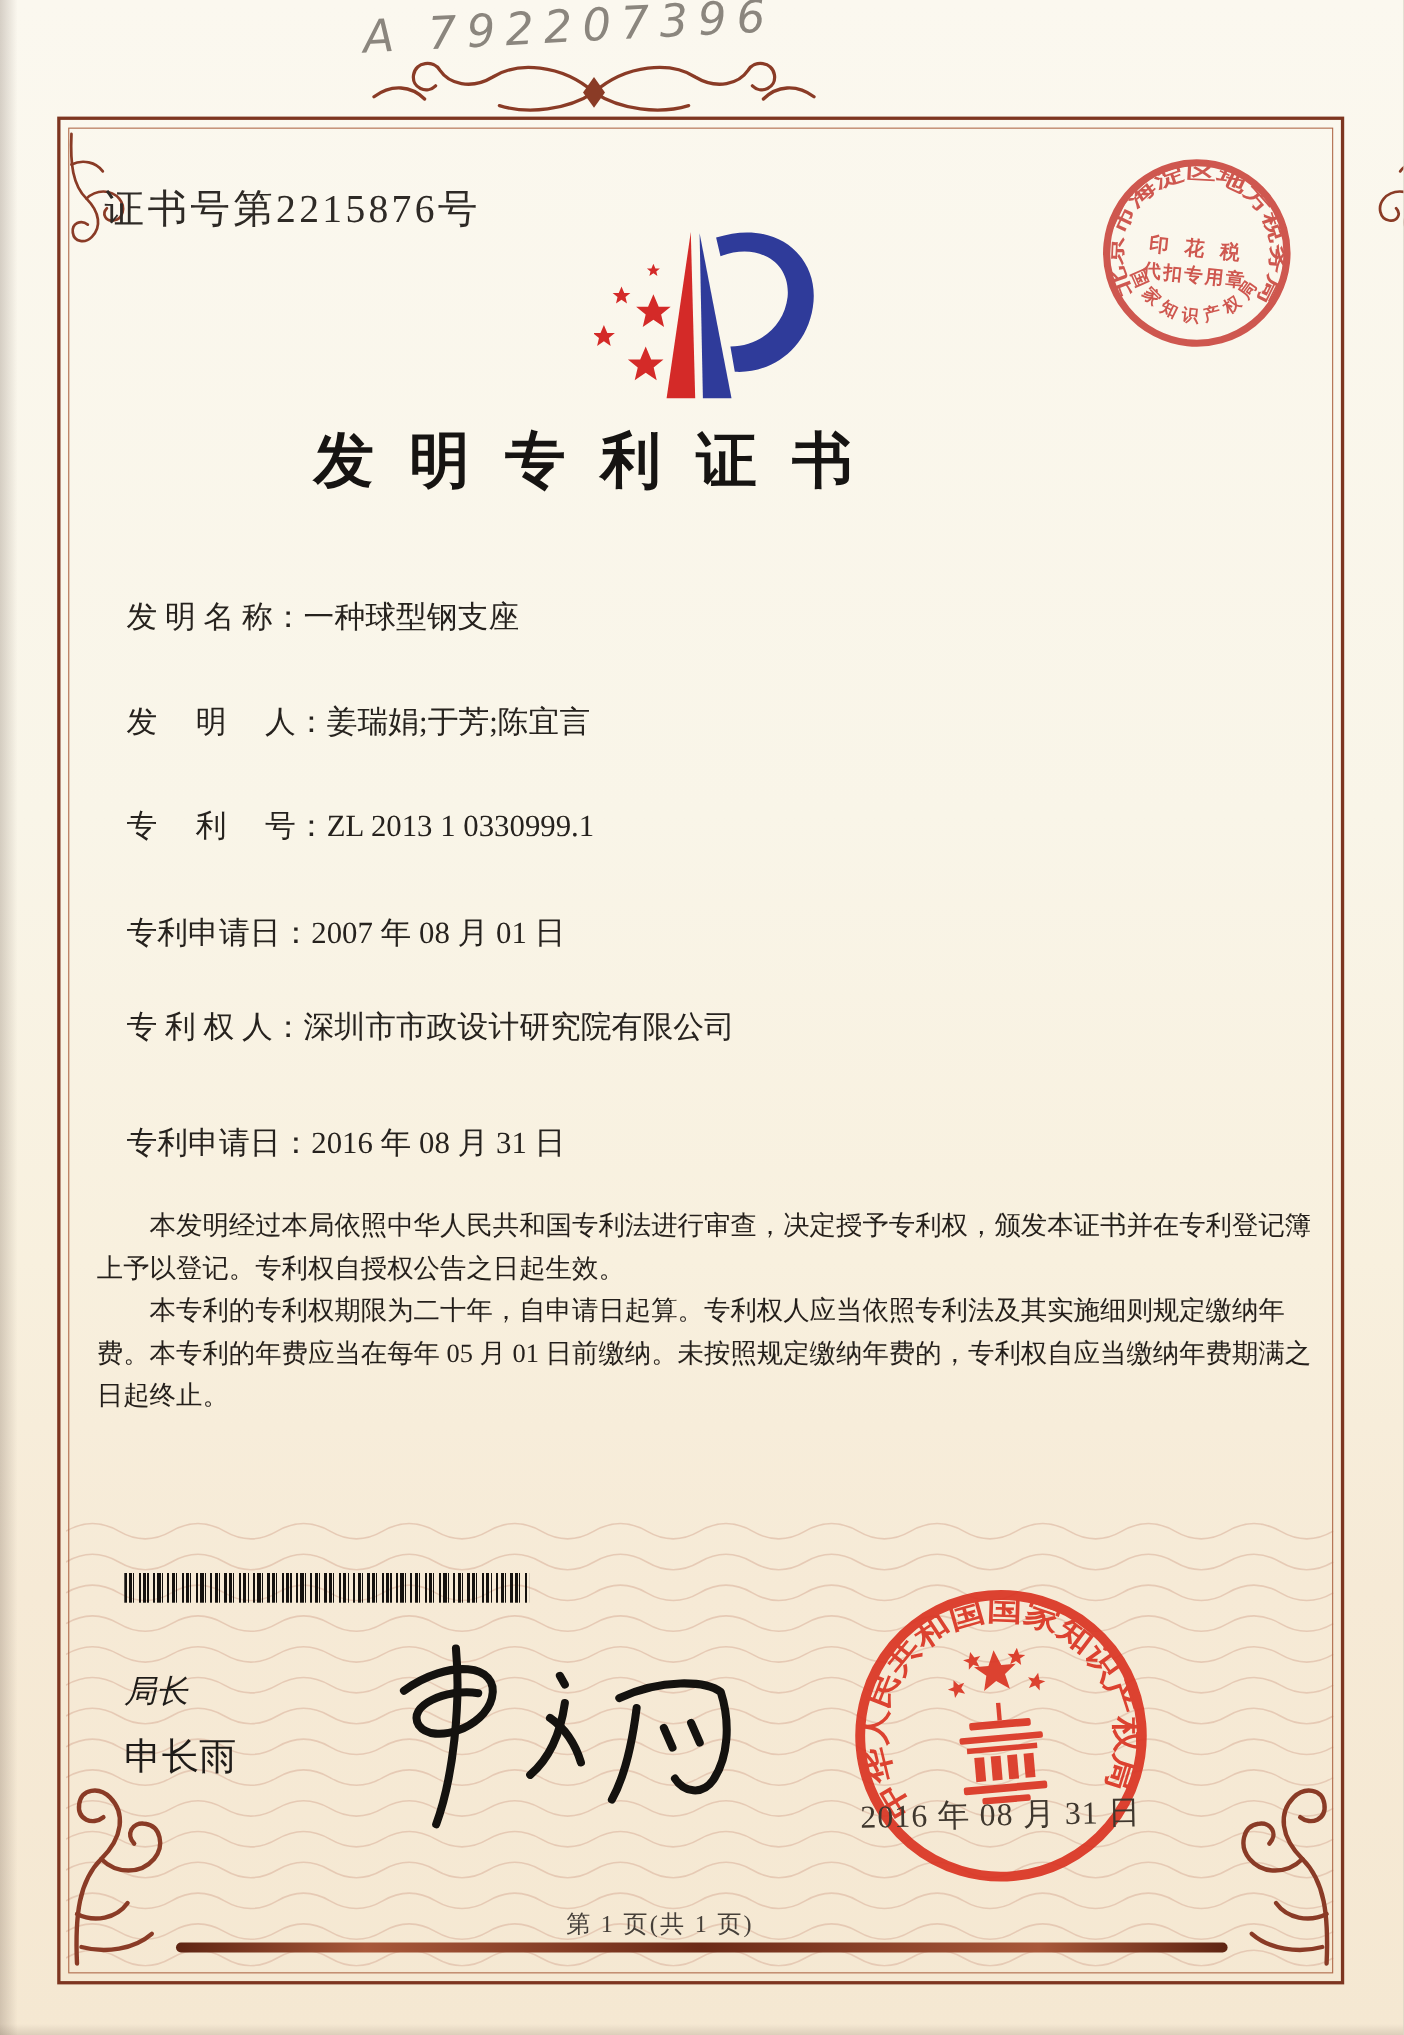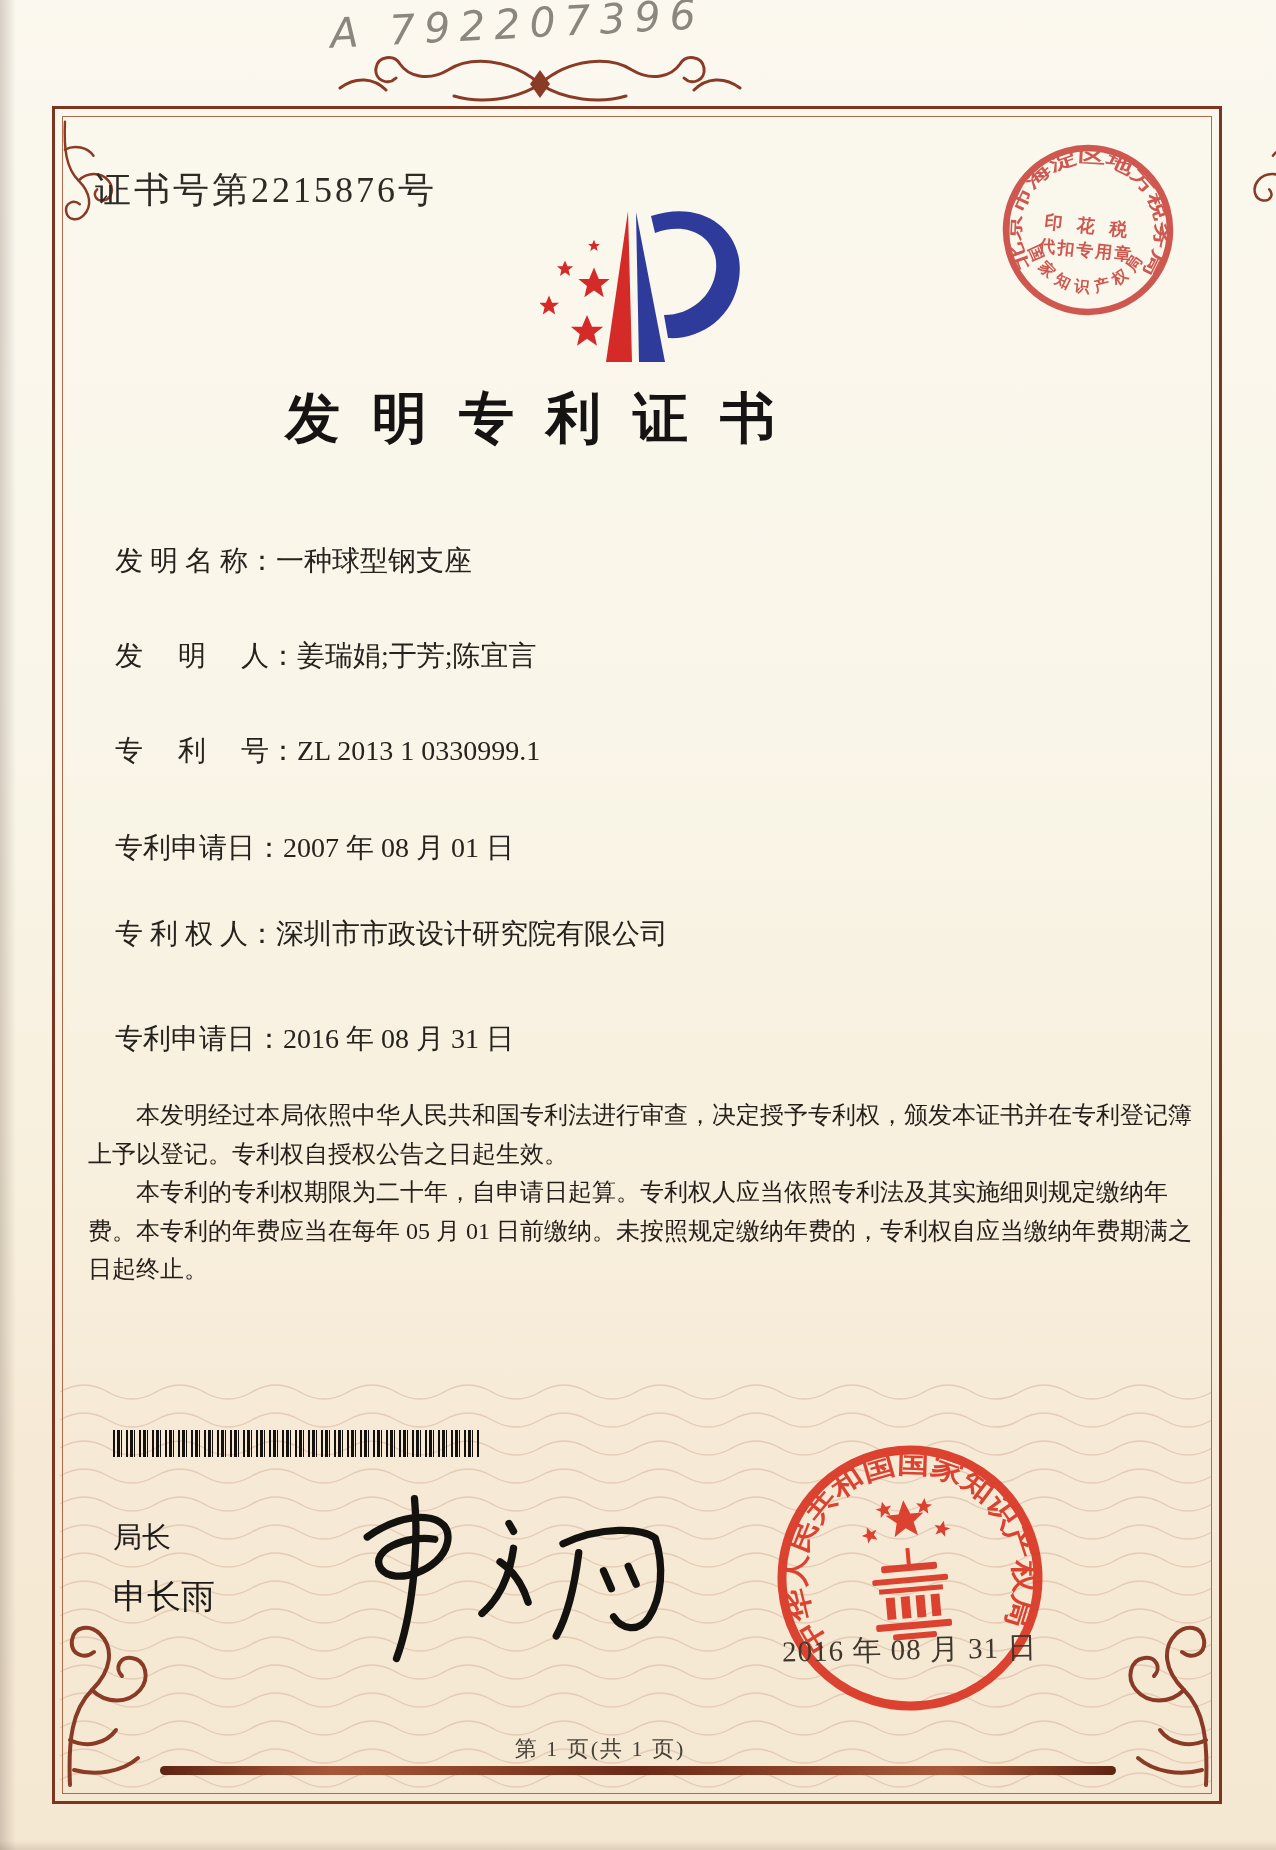--- a/index.html
+++ b/index.html
@@ -29,21 +29,21 @@
   .field{left:115px;font-size:28px;white-space:pre;color:#26221e;}
   .f0{top:542px}.f1{top:637px}.f2{top:732px}.f3{top:829px}.f4{top:915px}.f5{top:1020px}
   .field .lbl{display:inline-block;min-width:150px;font-family:Liberation Serif, serif;}
   
   .body-text{left:88px;top:1096px;width:1104px;font-size:24px;line-height:38.5px;color:#241f1b;}
   .body-text p{margin:0;text-indent:2em;}
   
   .barcode{left:113px;top:1430px;width:368px;height:27px;
     background:repeating-linear-gradient(90deg,#14110e 0 2px,rgba(0,0,0,0) 2px 4px,#14110e 4px 7px,rgba(0,0,0,0) 7px 8px,#14110e 8px 9px,rgba(0,0,0,0) 9px 13px);}
   
-  .signer-title{left:113px;top:1518px;font-family:"Liberation Sans","DejaVu Sans",sans-serif;font-size:29px;color:#1f1c19;}
+  .signer-title{left:113px;top:1518px;font-family:"Liberation Sans","DejaVu Sans",sans-serif;font-size:29px;color:#1f1c19;font-style:italic;}
   .signer-name{left:113px;top:1574px;font-family:"Liberation Sans","DejaVu Sans",sans-serif;font-size:34px;color:#1f1c19;}
   .signature-svg{left:320px;top:1478px;}
   
   .tax-stamp{left:998px;top:140px;transform:rotate(6deg);opacity:.88;}
   .official-seal{left:768px;top:1436px;transform:rotate(-5deg);opacity:.92;}
   .seal-date{left:782px;top:1630px;width:290px;font-size:29px;letter-spacing:1px;color:#3f372e;transform:rotate(-1deg);}
   
   .footer-page{left:470px;top:1734px;width:260px;text-align:center;font-size:22px;letter-spacing:2px;color:#46403a;}
   .waves{left:60px;top:1378px;}
   .orn{color:#8a3b26;}

